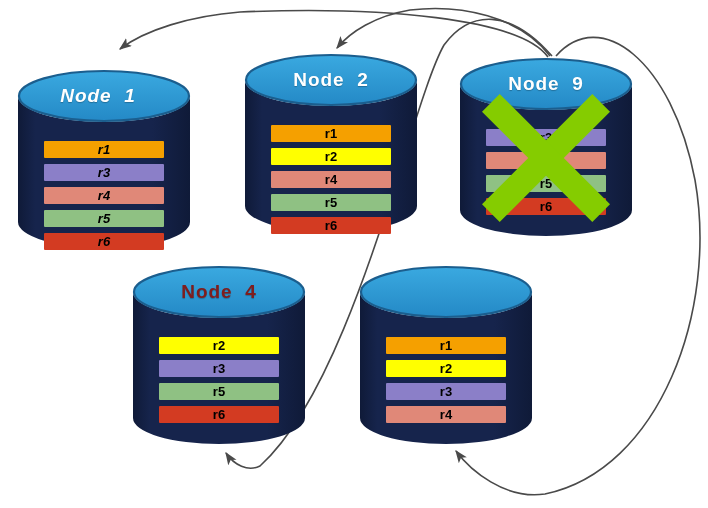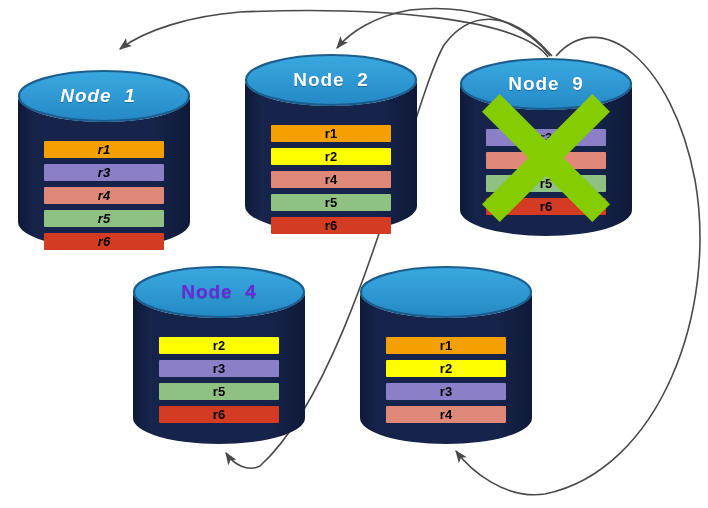--- a/index.html
+++ b/index.html
@@ -176,21 +176,21 @@
               <stop offset="100%" stop-color="#0f1a38"></stop>
             </linearGradient>
             <linearGradient id="topGrad-3" x1="0" y1="0" x2="0" y2="1">
               <stop offset="0%" stop-color="#3aa9e0"></stop>
               <stop offset="100%" stop-color="#2489c6"></stop>
             </linearGradient>
           </defs>
           <path d="M 0,26 L 0,152 A 86,26 0 0 0 172,152 L 172,26 A 86,26 0 0 1 0,26 Z" fill="url(#bodyGrad-3)"></path>
           <ellipse cx="86" cy="26" rx="85" ry="25" fill="url(#topGrad-3)" stroke="#1b5e8e" stroke-width="2.2"></ellipse>
         </svg>
-        <div class="node-title" style="top: 15px; font-size: 19px; color: #6d28d9;">Node  4</div>
+        <div class="node-title" style="top: 15px; font-size: 19px; color: #7f1d1d;">Node  4</div>
         <div class="replica-bar" style="left: 26px; top: 59px; width: 120px; height: 17px; background: rgb(255, 255, 0); font-size: 13px; color: rgb(0, 0, 0);">r2</div>
         <div class="replica-bar" style="left: 26px; top: 82px; width: 120px; height: 17px; background: rgb(139, 127, 200); font-size: 13px; color: rgb(0, 0, 0);">r3</div>
         <div class="replica-bar" style="left: 26px; top: 105px; width: 120px; height: 17px; background: rgb(143, 193, 131); font-size: 13px; color: rgb(0, 0, 0);">r5</div>
         <div class="replica-bar" style="left: 26px; top: 128px; width: 120px; height: 17px; background: rgb(211, 59, 34); font-size: 13px; color: rgb(0, 0, 0);">r6</div>
       </div>
       <div class="node" style="left: 360px; top: 266px; width: 172px; height: 178px;">
         <svg class="node-svg" width="172" height="178" viewBox="0 0 172 178">
           <defs>
             <linearGradient id="bodyGrad-4" x1="0" y1="0" x2="1" y2="0">
               <stop offset="0%" stop-color="#0f1a38"></stop>

